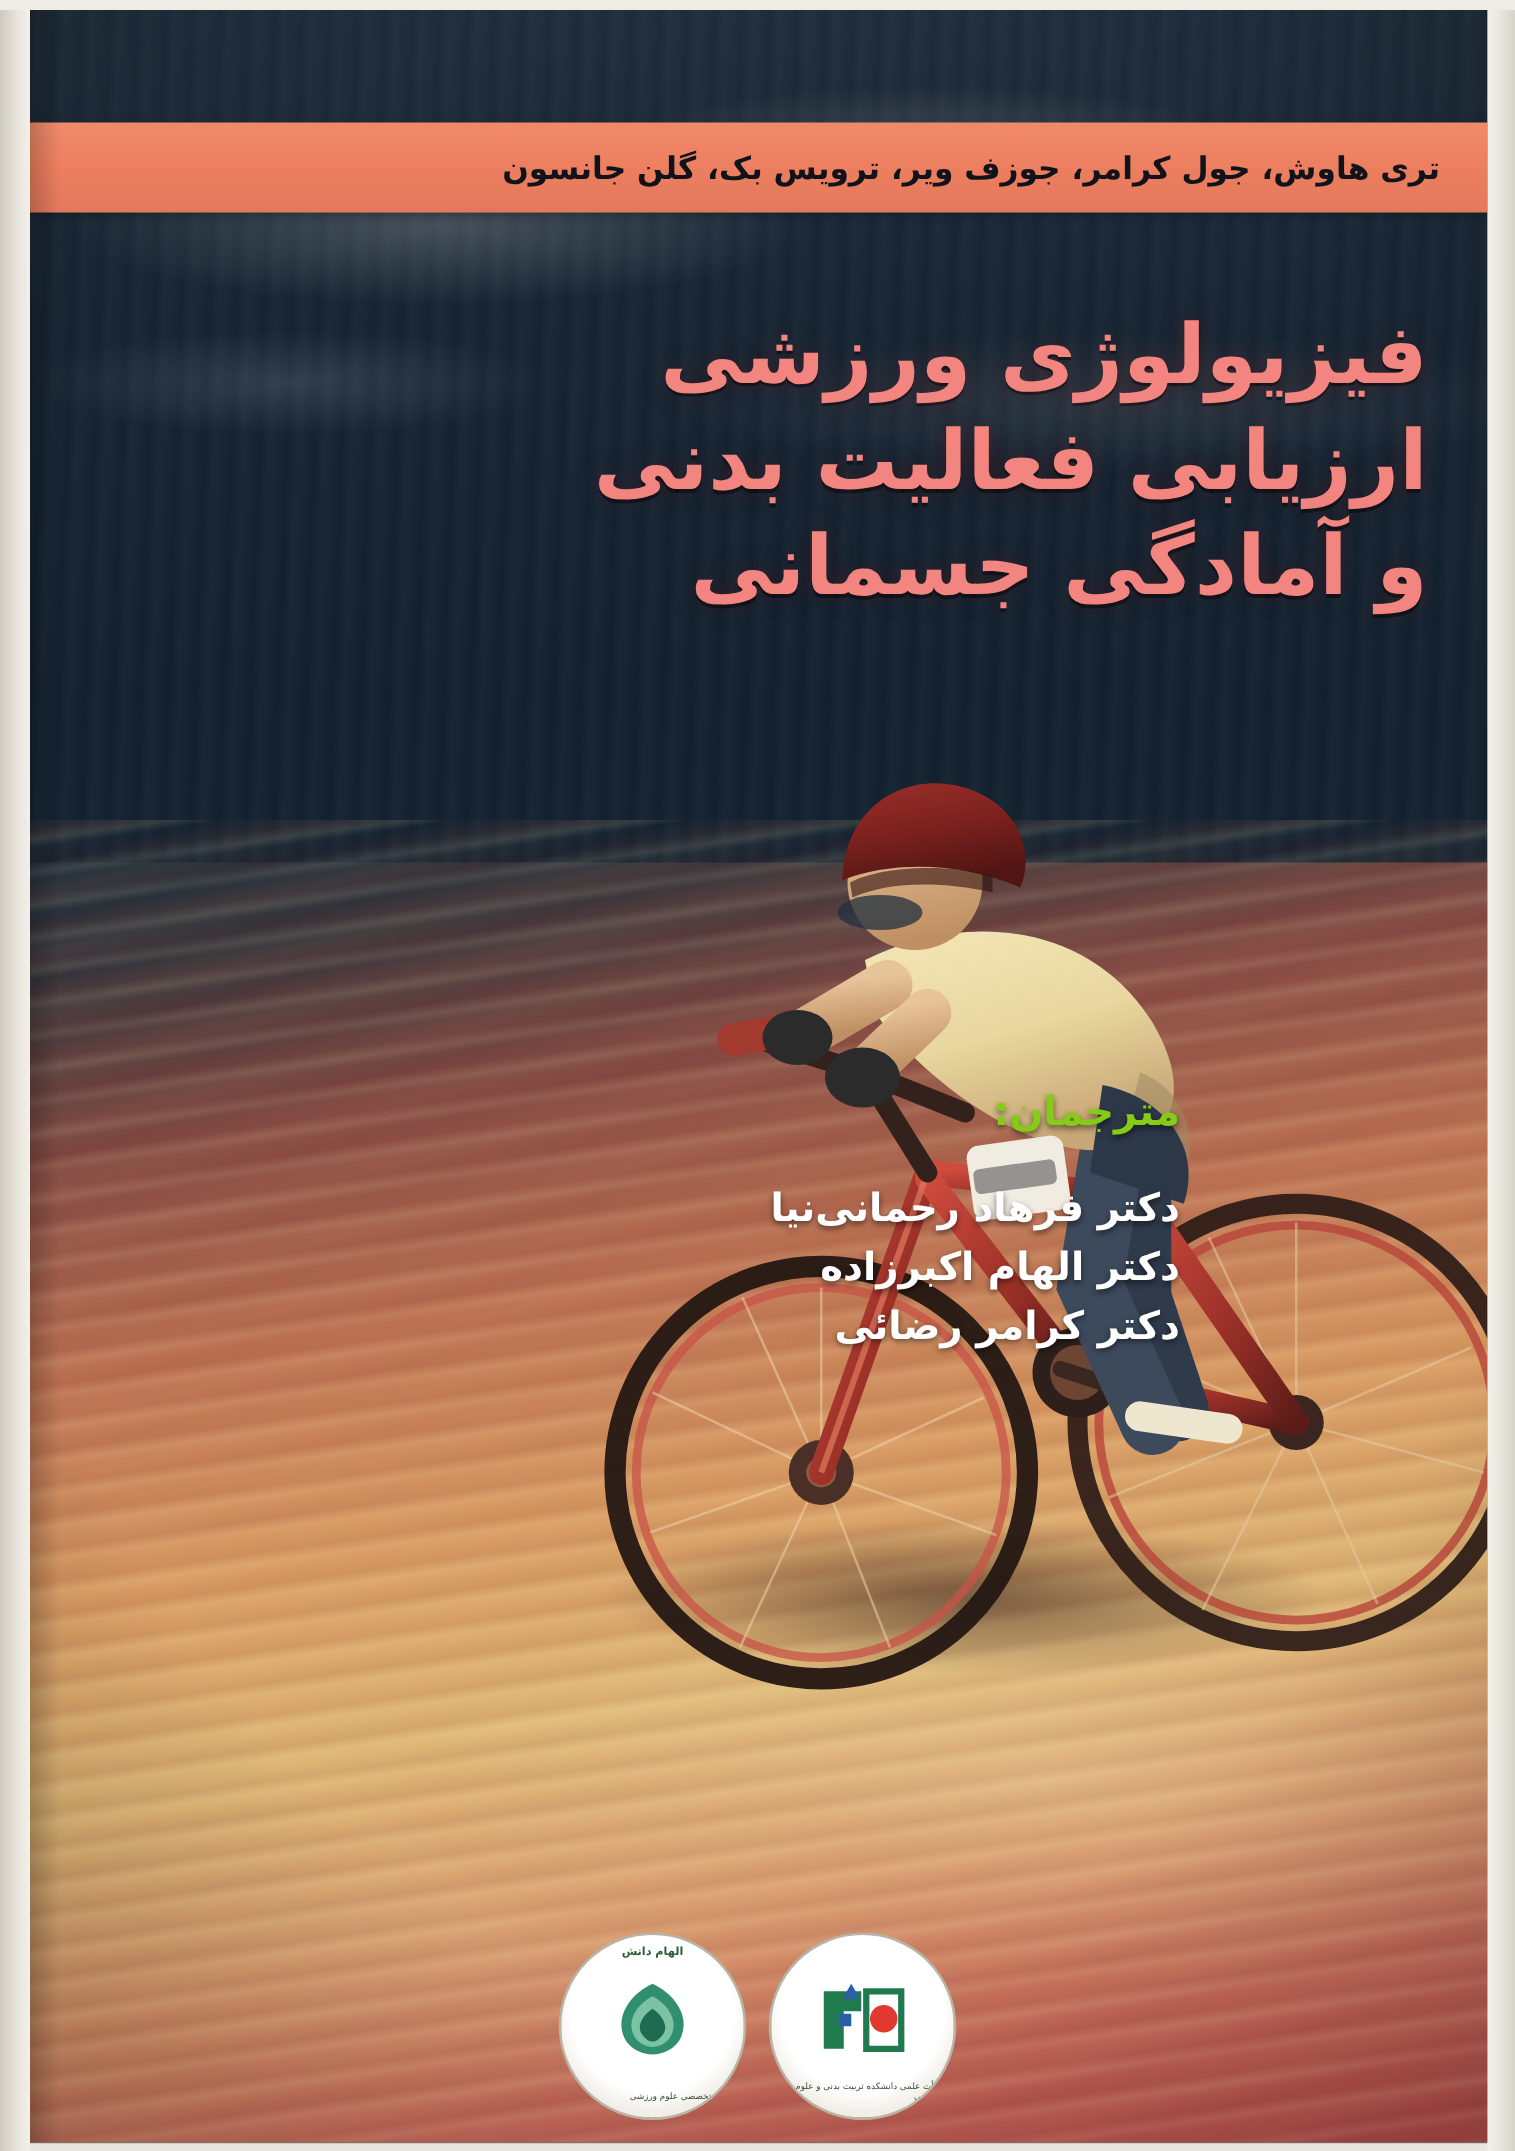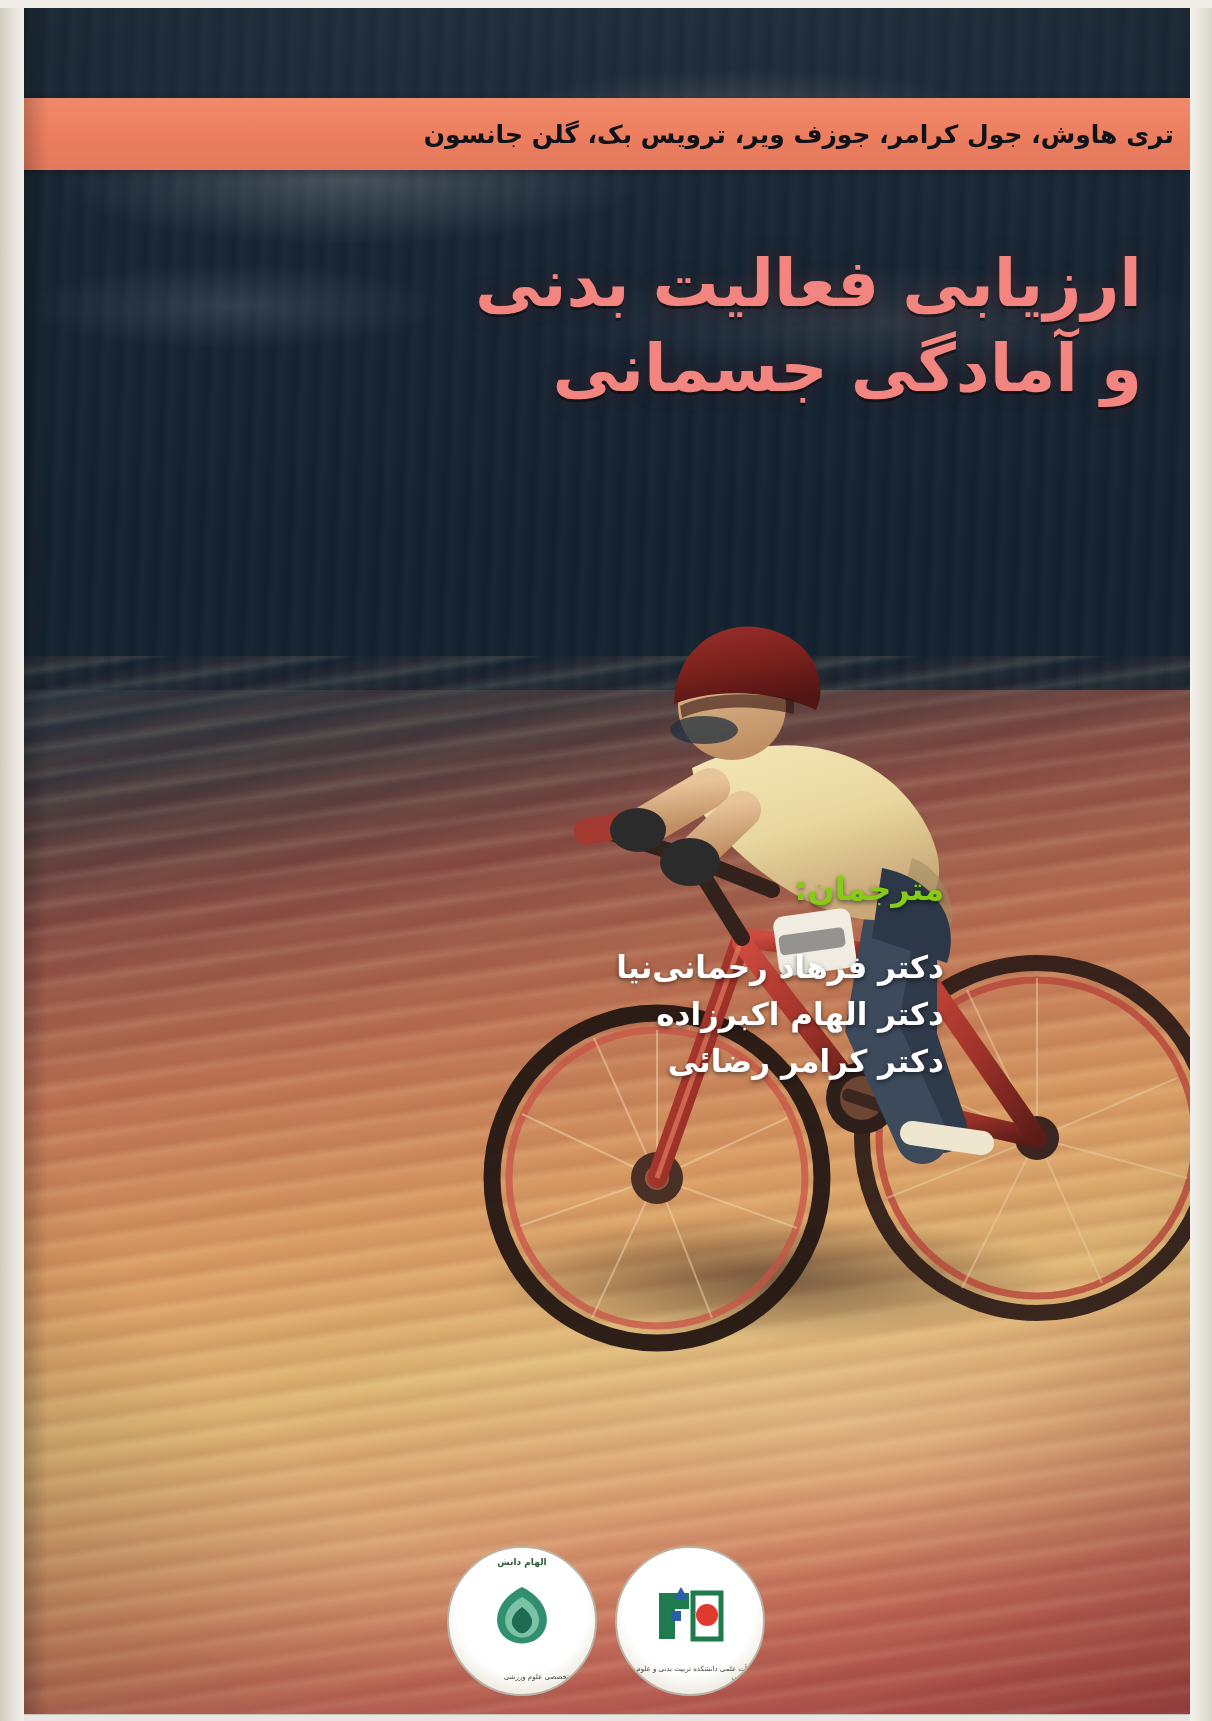--- a/index.html
+++ b/index.html
@@ -121,21 +121,21 @@
     background: linear-gradient(180deg, #f08a6a 0%, #ec7e5f 55%, #e2795c 100%);
     display: flex;
     align-items: center;
     justify-content: flex-start;
     box-shadow: 0 2px 6px rgba(0,0,0,0.25);
   }
   .authors-text {
     color: #10131a;
     font-size: 25px;
     font-weight: bold;
-    padding-right: 16px;
+    padding-right: 38px;
     letter-spacing: 0;
     white-space: nowrap;
   }
 
   
   .title-block {
     position: absolute;
     right: 48px;
     top: 232px;
     width: 940px;
@@ -408,20 +408,21 @@
       </svg>
     </div>
 
     <div class="vignette"></div>
 
     <div class="authors-band">
       <div class="authors-text">تری هاوش، جول کرامر، جوزف ویر، ترویس بک، گلن جانسون</div>
     </div>
 
     <div class="title-block">
+      <div class="title-sub">فیزیولوژی ورزشی</div>
       <div class="title-sub">ارزیابی فعالیت بدنی</div>
       <div class="title-sub">و آمادگی جسمانی</div>
     </div>
 
     <div class="translators">
       <div class="translators-label">مترجمان:</div>
       <div class="translator-name">دکتر فرهاد رحمانی‌نیا</div>
       <div class="translator-name">دکتر الهام اکبرزاده</div>
       <div class="translator-name">دکتر کرامر رضائی</div>
     </div>

